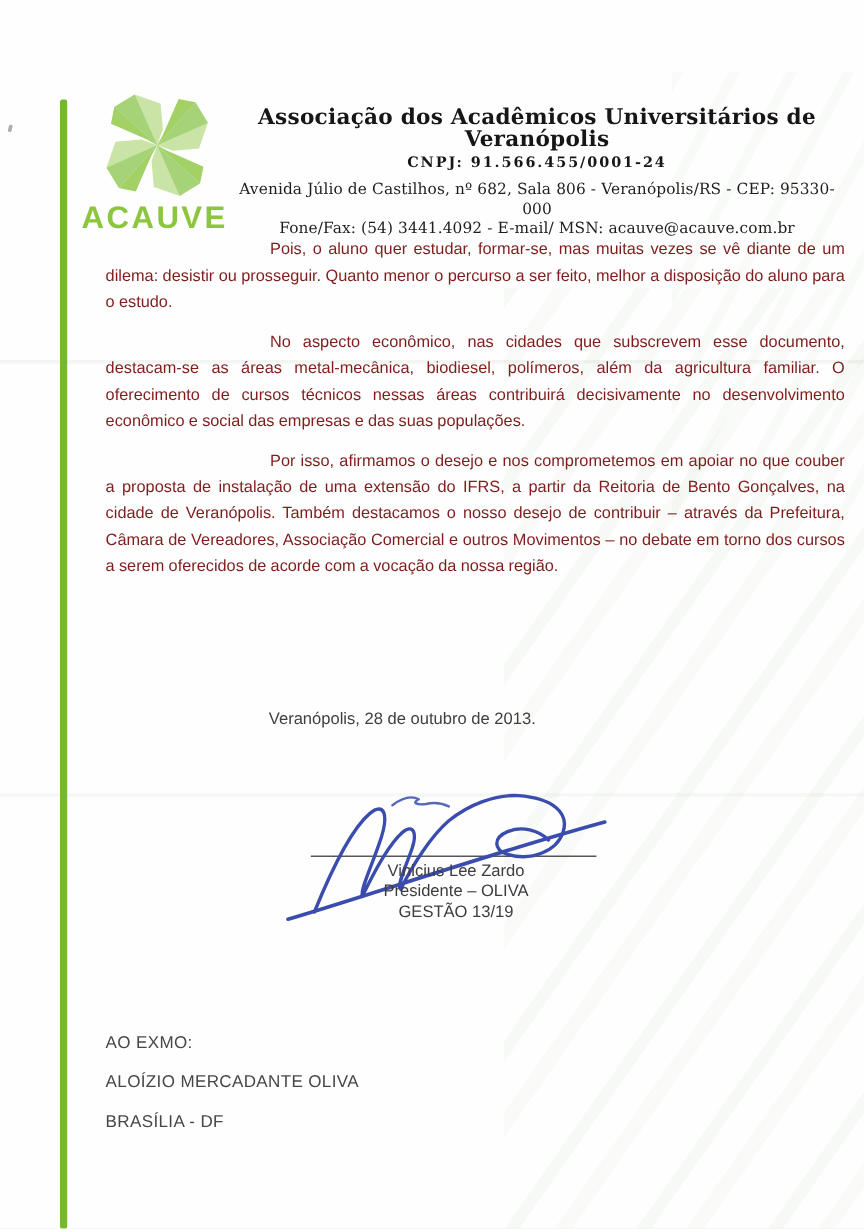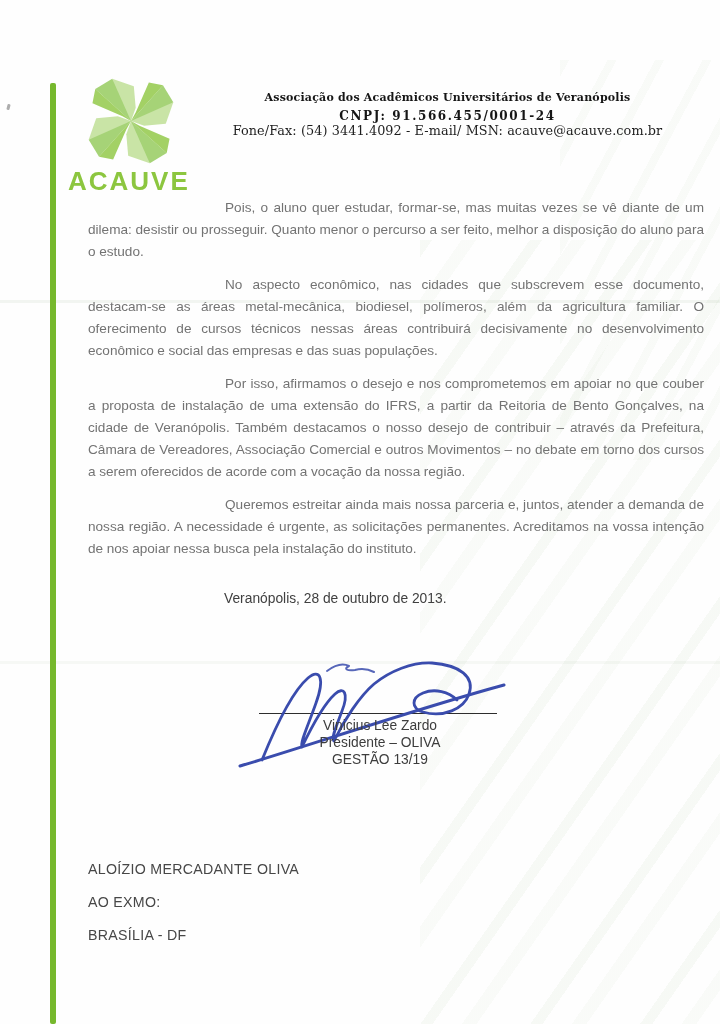--- a/index.html
+++ b/index.html
@@ -40,36 +40,36 @@
   .logo{position:absolute;left:68px;top:74px;width:120px;height:120px;}
   .logo-mark{position:absolute;left:16px;top:0;width:94px;height:94px;}
   .logo-word{
     position:absolute;left:0;top:92px;width:120px;
     text-align:center;font-weight:bold;font-size:26px;letter-spacing:2px;
     font-family:"Liberation Sans",sans-serif;
   }
   .hdr{position:absolute;left:190px;top:88px;width:515px;text-align:center;color:#161616;}
   .hdr .org{
     font-family:"DejaVu Serif","Liberation Serif",serif;
-    font-weight:bold;font-size:11px;line-height:19px;letter-spacing:.2px;
+    font-weight:bold;font-size:18px;line-height:19px;letter-spacing:.2px;
   }
   .hdr .cnpj{
     font-family:"DejaVu Serif","Liberation Serif",serif;
     font-weight:bold;font-size:12px;letter-spacing:1.6px;margin-top:2px;
   }
   .hdr .addr,.hdr .contact{
     font-family:"DejaVu Serif","Liberation Serif",serif;
     font-size:12.8px;line-height:16px;letter-spacing:.1px;color:#1d1d1d;
   }
   .hdr .addr{margin-top:9px;}
 
   
   .body-text{
     position:absolute;left:88px;top:197px;width:616px;
-    font-size:13.6px;line-height:22px;word-spacing:-0.2px;color:#737373;
+    font-size:13.6px;line-height:22px;word-spacing:-0.2px;color:#7f1d1d;
   }
   .body-text p{
     margin:0 0 11px 0;text-align:justify;text-indent:137px;
   }
   .date-line{
     position:absolute;left:224px;top:591px;font-size:13.8px;color:#404040;
   }
 
   
   .sig-rule{position:absolute;left:259px;top:713px;width:238px;height:0;border-top:1.4px solid #2d2d2d;}
@@ -107,28 +107,28 @@
       <use href="#blade" transform="rotate(90 50 50)"></use>
       <use href="#blade" transform="rotate(180 50 50)"></use>
       <use href="#blade" transform="rotate(270 50 50)"></use>
     </svg>
     <div class="logo-word" style="color:#8cc63f">ACAUVE</div>
   </div>
 
   <div class="hdr">
     <div class="org">Associação dos Acadêmicos Universitários de Veranópolis</div>
     <div class="cnpj">CNPJ: 91.566.455/0001-24</div>
+    <div class="addr">Avenida Júlio de Castilhos, nº 682, Sala 806 - Veranópolis/RS - CEP: 95330-000</div>
     <div class="contact">Fone/Fax: (54) 3441.4092 - E-mail/ MSN: acauve@acauve.com.br</div>
   </div>
 
   <div class="body-text">
     <p>Pois, o aluno quer estudar, formar-se, mas muitas vezes se vê diante de um dilema: desistir ou prosseguir. Quanto menor o percurso a ser feito, melhor a disposição do aluno para o estudo.</p>
     <p>No aspecto econômico, nas cidades que subscrevem esse documento, destacam-se as áreas metal-mecânica, biodiesel, polímeros, além da agricultura familiar. O oferecimento de cursos técnicos nessas áreas contribuirá decisivamente no desenvolvimento econômico e social das empresas e das suas populações.</p>
     <p>Por isso, afirmamos o desejo e nos comprometemos em apoiar no que couber a proposta de instalação de uma extensão do IFRS, a partir da Reitoria de Bento Gonçalves, na cidade de Veranópolis. Também destacamos o nosso desejo de contribuir – através da Prefeitura, Câmara de Vereadores, Associação Comercial e outros Movimentos – no debate em torno dos cursos a serem oferecidos de acorde com a vocação da nossa região.</p>
-    <p>Queremos estreitar ainda mais nossa parceria e, juntos, atender a demanda de nossa região. A necessidade é urgente, as solicitações permanentes. Acreditamos na vossa intenção de nos apoiar nessa busca pela instalação do instituto.</p>
   </div>
 
   <div class="date-line">Veranópolis, 28 de outubro de 2013.</div>
 
   <div class="sig-rule"></div>
   <svg class="sig-svg" viewBox="0 0 305 125">
     <g fill="none" stroke="#3a4cad" stroke-linecap="round" stroke-linejoin="round">
       <path stroke-width="2" opacity=".85" d="M95,23 c8,-6 16,-8 22,-5 c-6,3 -2,5 6,4 c8,-2 15,0 19,2"></path>
       <path stroke-width="2.8" d="M30,112 C45,75 62,42 76,30 C88,20 93,30 84,55 C76,78 68,94 70,99
                C80,78 92,56 103,46 C112,38 117,45 110,63 C104,79 99,90 102,93
@@ -137,18 +137,18 @@
       <path stroke-width="3" d="M8,118 C70,100 180,62 272,37"></path>
     </g>
   </svg>
   <div class="sig-block">
     <div>Vinicius Lee Zardo</div>
     <div>Presidente – OLIVA</div>
     <div>GESTÃO 13/19</div>
   </div>
 
   <div class="recipient">
+    <div>AO EXMO:</div>
     <div>ALOÍZIO MERCADANTE OLIVA</div>
-    <div>AO EXMO:</div>
     <div>BRASÍLIA - DF</div>
   </div>
 
 </div>
 
 </body></html>

